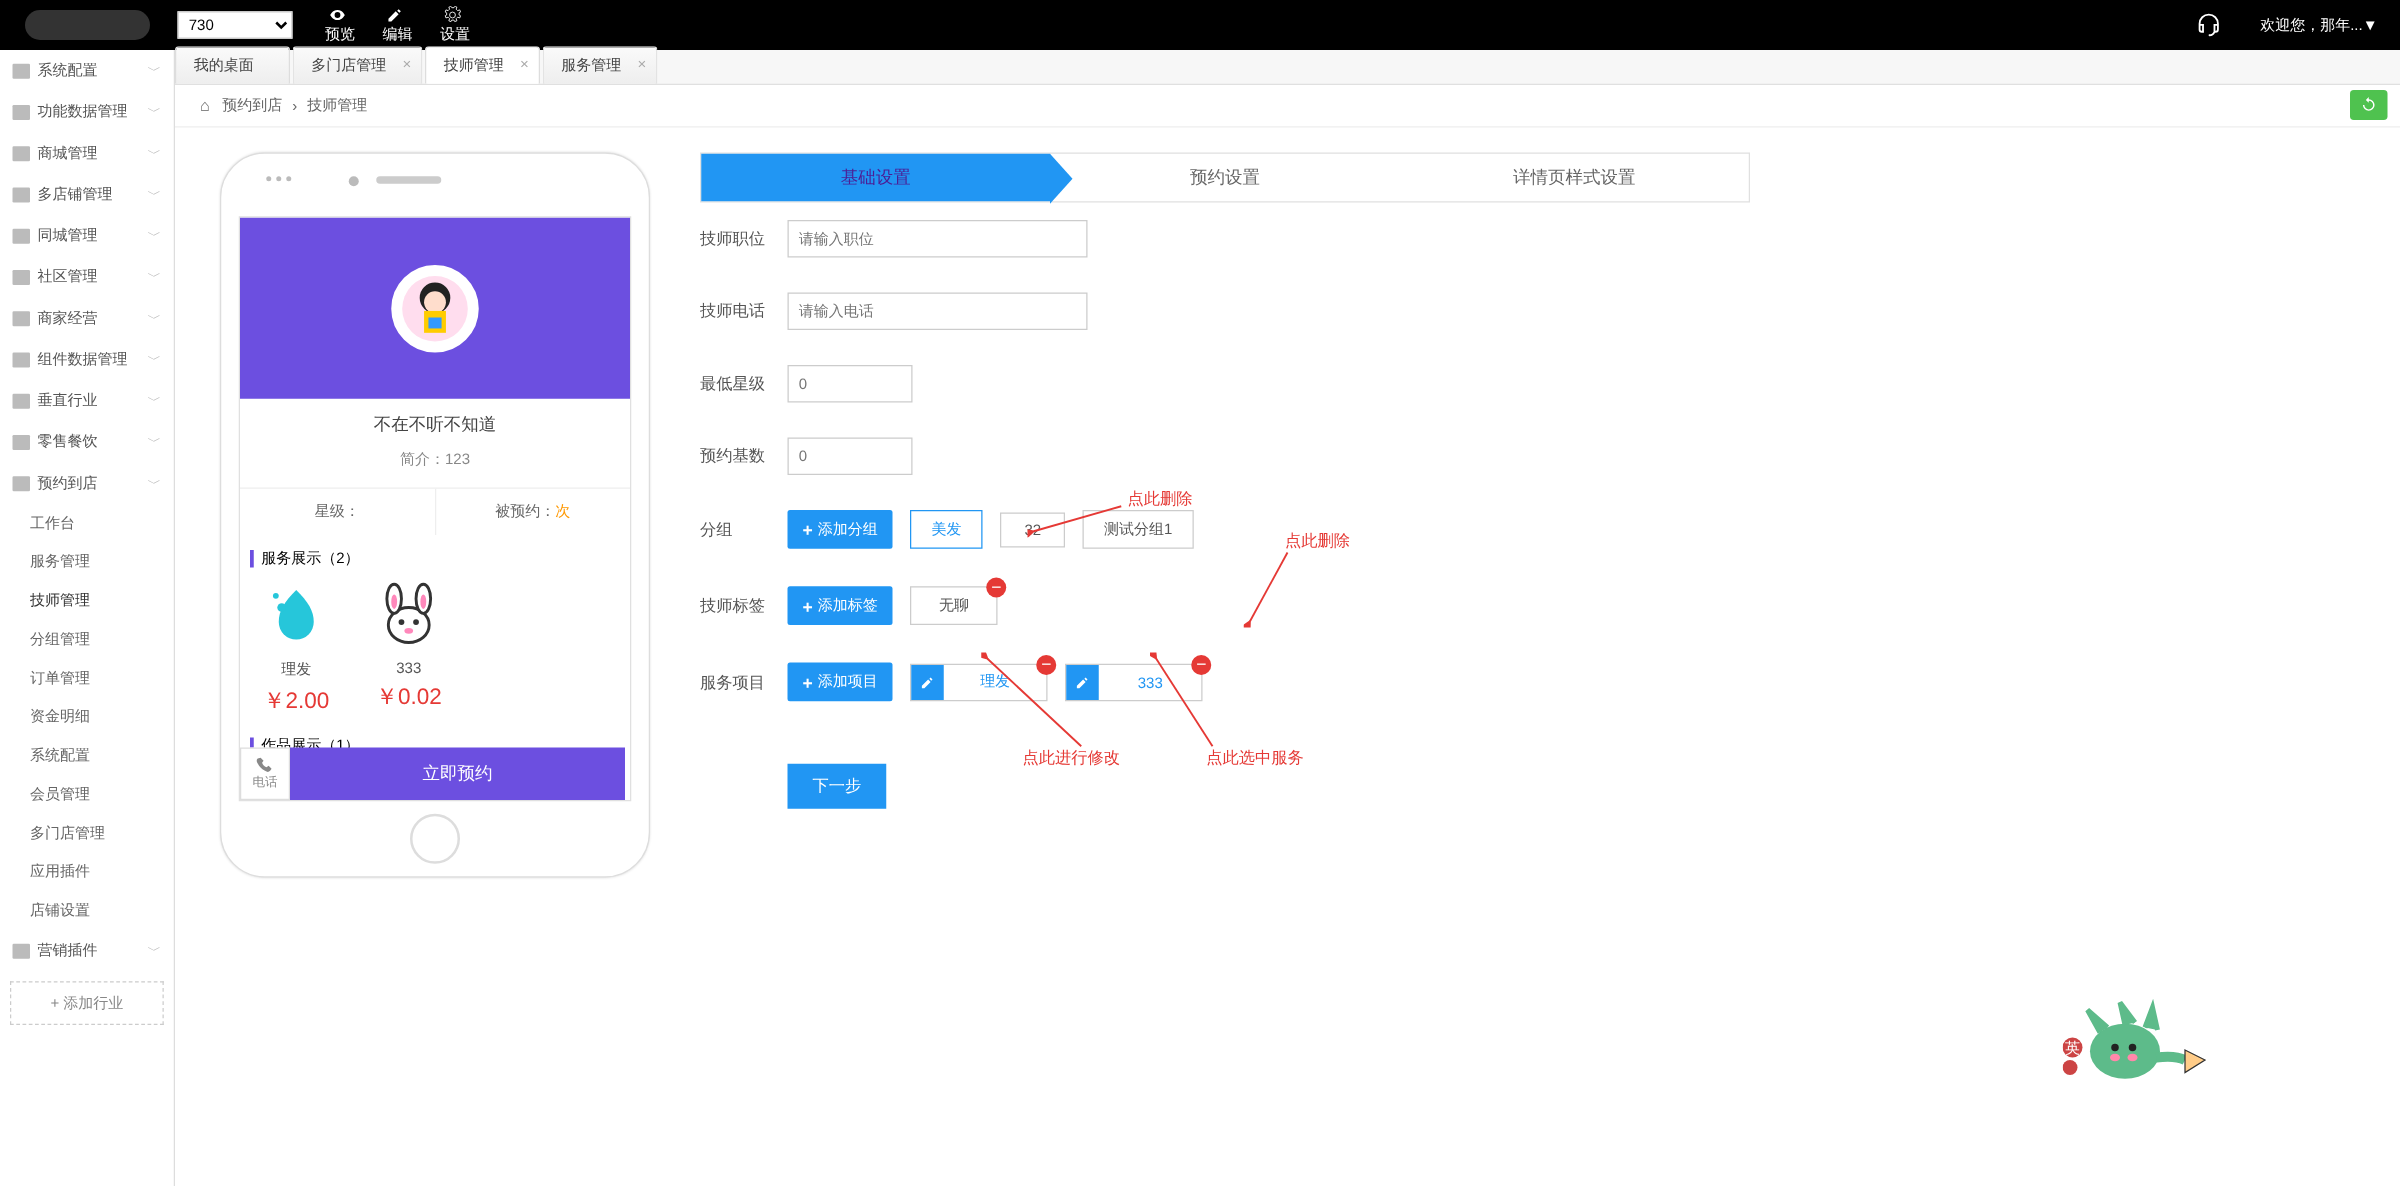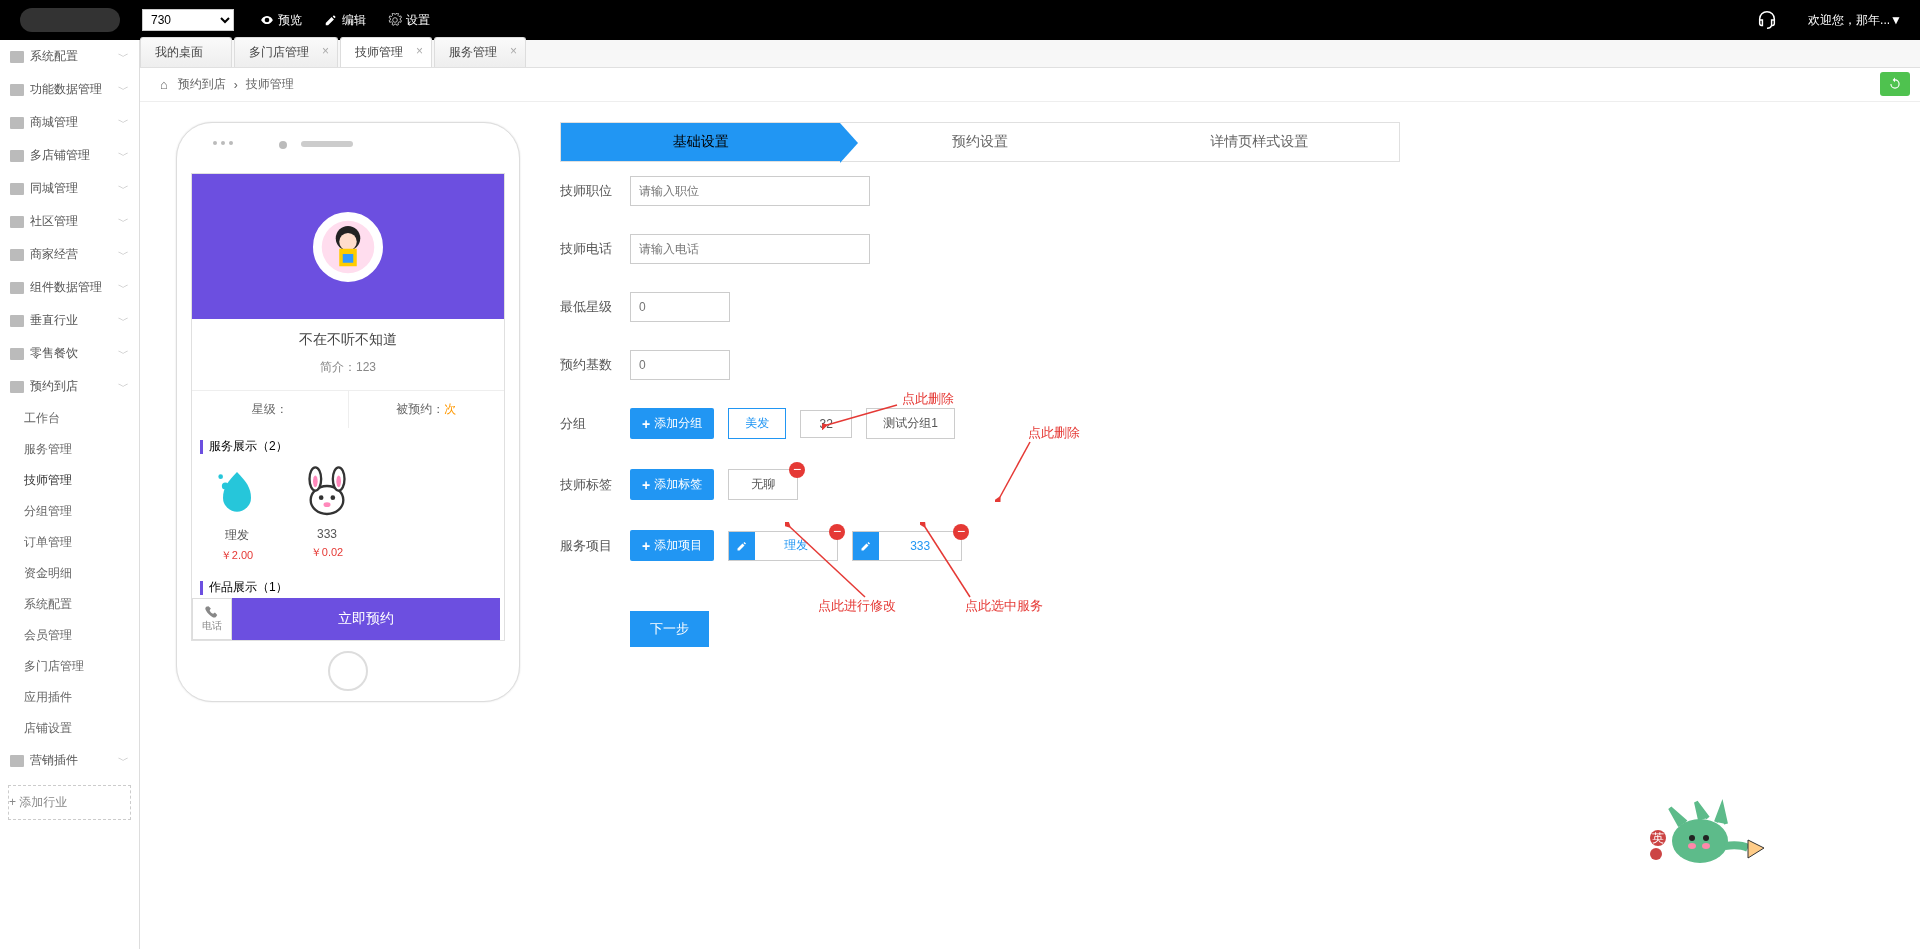--- a/index.html
+++ b/index.html
@@ -3,37 +3,37 @@
 <meta charset="utf-8">
 <style>
 * { margin: 0; padding: 0; box-sizing: border-box; font-family: "Microsoft YaHei", Arial, sans-serif; font-size: 12px; }
 body { background: #fff; }
 
 .topbar { background: #000; height: 40px; display: flex; align-items: center; color: #fff; padding: 0 10px; }
 .topbar-logo { width: 100px; height: 24px; background: #333; border-radius: 12px; margin: 0 6px 0 10px; }
 .topbar-select { margin-left: 16px; }
 .topbar-select select { width: 92px; height: 22px; background: #fff; border: 1px solid #ccc; font-size: 12px; padding-left: 4px; }
 .topbar-links { display: flex; margin-left: 26px; }
-.topbar-link { color: #fff; display: flex; align-items: center; margin-right: 22px; cursor: pointer; font-size: 13px; }
+.topbar-link { color: #fff; display: flex; align-items: center; margin-right: 22px; cursor: pointer; font-size: 13px; flex-direction: column; }
 .topbar-link svg { width: 14px; height: 14px; margin-right: 4px; fill: #fff; }
 .topbar-spacer { flex: 1; }
 .topbar-right { display: flex; align-items: center; }
 .headset-icon { margin-right: 30px; }
 .headset-icon svg { width: 22px; height: 22px; stroke: #fff; fill: none; stroke-width: 1.6; }
 .welcome { color: #fff; font-size: 12px; margin-right: 8px; }
 
 .layout { display: flex; height: calc(100vh - 40px); }
 .sidebar { width: 140px; background: #fff; border-right: 1px solid #ddd; overflow-y: auto; }
 .side-item { display: flex; align-items: center; padding: 8px 10px; color: #555; cursor: pointer; }
 .side-item .si-icon { width: 14px; height: 12px; background: #bbb; margin-right: 6px; border-radius: 1px; }
 .side-item .label { flex: 1; }
 .side-item .arrow { color: #bbb; font-size: 11px; }
 .side-sub { padding: 7px 10px 7px 24px; color: #666; cursor: pointer; }
 .side-sub.active { color: #333; }
-.side-add { margin: 8px; border: 1px dashed #ccc; padding: 8px 0; color: #888; cursor: pointer; }
+.side-add { margin: 8px; border: 1px dashed #ccc; text-align: center; padding: 8px 0; color: #888; cursor: pointer; }
 
 .main { flex: 1; display: flex; flex-direction: column; background: #fff; position: relative;}
 .tabs { display: flex; background: #f7f7f7; border-bottom: 1px solid #e0e0e0; height: 28px; align-items: flex-end; }
 .tab { position: relative; padding: 6px 28px 6px 14px; margin-right: 2px; background: linear-gradient(#fafafa,#eee); border: 1px solid #ddd; border-bottom: none; border-radius: 3px 3px 0 0; color: #444; font-size: 12px; cursor: pointer; }
 .tab.active { background: #fff; font-weight: 500; }
 .tab-close { position: absolute; right: 8px; top: 6px; color: #aaa; font-size: 12px; }
 .breadcrumb { display: flex; align-items: center; padding: 8px 16px; color: #666; border-bottom: 1px solid #eee; }
 .breadcrumb .home-icon { margin-right: 6px; font-size: 13px; }
 .breadcrumb span { margin: 0 4px; }
 .refresh-btn { position: absolute; right: 10px; top: 32px; width: 30px; height: 24px; background: #4fc24f; border-radius: 3px; display: flex; align-items: center; justify-content: center; cursor: pointer; }
@@ -56,30 +56,30 @@
 .phone-stats { display: flex; border-top: 1px solid #eee; margin-top: 14px; }
 .phone-stats div { flex: 1; text-align: center; padding: 10px 0; color: #666; font-size: 12px; }
 .phone-stats div:first-child { border-right: 1px solid #eee; }
 .phone-stats .cnt { color: #ff9800; }
 .phone-section { padding: 10px 8px 4px 8px; display:flex; align-items:center; }
 .phone-section .bar { width: 3px; height: 14px; background: #6c4fe0; margin-right: 6px; }
 .phone-services { display: flex; gap: 20px; padding: 6px 10px; }
 .svc { text-align: center; width: 70px;}
 .svc .img { width: 56px; height: 56px; margin: 0 auto 6px auto; display:flex; align-items:center; justify-content:center;}
 .svc-name { color: #555; font-size: 12px; }
-.svc-price { color: #e53935; font-size: 11px; margin-top: 4px;}
+.svc-price { color: #e53935; font-size: 18px; margin-top: 4px;}
 .phone-bottom { position: absolute; bottom: 0; left: 0; right: 4px; height: 42px; display: flex; }
 .phone-call { width: 40px; border: 1px solid #ddd; display: flex; flex-direction: column; align-items: center; justify-content: center; background: #fff; }
 .phone-call span { font-size: 10px; color: #888; }
 .phone-book { flex: 1; background: #6c4fe0; color: #fff; display: flex; align-items: center; justify-content: center; font-size: 14px; }
 
 .form-area { flex: 1; max-width: 840px; position: relative;}
 .tabset { display: flex; border: 1px solid #e0e0e0; margin-bottom: 14px; }
 .tabset div { flex: 1; text-align: center; padding: 10px 0; color: #666; cursor: pointer; font-size: 14px; }
-.tabset div.sel { background: #2196f3; color: #000000; position: relative; }
+.tabset div.sel { background: #2196f3; color: #4c1d95; position: relative; }
 .tabset div.sel:after { content:''; position:absolute; right:-18px; top:0; border-left:18px solid #2196f3; border-top:20px solid transparent; border-bottom:20px solid transparent; }
 .form-row { display: flex; align-items: center; margin-bottom: 28px; }
 .form-label { width: 70px; text-align: left; color: #555; font-size: 13px; }
 .text-input { border: 1px solid #ccc; height: 30px; padding: 0 8px; color: #888; font-size: 12px; width: 240px; }
 .text-input.sm { width: 100px; }
 .btn-blue { background: #2196f3; color: #fff; border: none; padding: 7px 12px; display: inline-flex; align-items: center; font-size: 12px; cursor: pointer; border-radius: 2px; }
 .btn-blue span.plus { font-size: 14px; margin-right: 4px; font-weight:bold;}
 .tag-box { border: 1px solid #ccc; padding: 6px 16px; font-size: 12px; color: #555; position: relative; display:inline-flex; align-items:center; min-width: 52px; justify-content:center; }
 .tag-box.blue-text { color: #2196f3; border-color:#2196f3; }
 .tag-box .del { position: absolute; top: -8px; right: -8px; width: 16px; height: 16px; background: #e53935; color: #fff; border-radius: 50%; font-size: 14px; line-height: 14px; text-align: center; cursor:pointer; }

